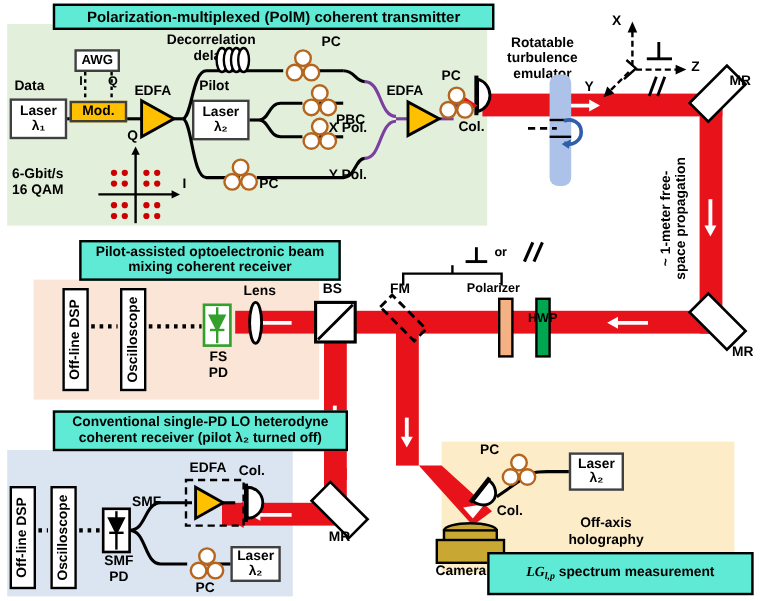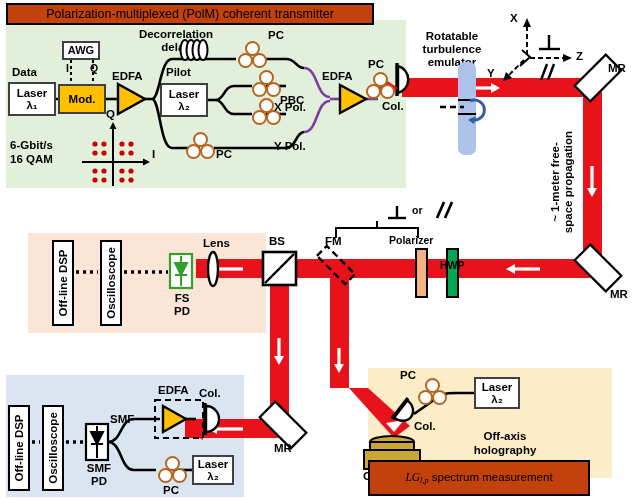--- a/index.html
+++ b/index.html
@@ -13,24 +13,25 @@
 
   
   .panel { position:absolute; }
   .p-tx   { left:6px;  top:20px;  width:400px; height:168px; background:#e2efda; }
   .p-rx1  { left:28px; top:233px; width:238px; height:100px; background:#fbe5d6; }
   .p-rx2  { left:6px;  top:375px; width:238px; height:122px; background:#dbe5f1; }
   .p-holo { left:368px;top:368px; width:244px; height:110px; background:#fcedc8; }
 
   
   .titlebox {
-    position:absolute; background:#c2410c; border:2.5px solid #000;
-    font-weight:normal; color:#000; text-align:center;
+    position:absolute; background:#5eead4; border:2.5px solid #000;
+    font-weight:bold; color:#000; text-align:center;
     display:flex; align-items:center; justify-content:center;
     line-height:1.15;
+    margin-left:38px;
   }
   #title-tx   { left:6px;  top:3px;   width:368px; height:22px; font-size:12.5px; }
   #title-rx1  { left:28px; top:200px; width:218px; height:34px; font-size:11.5px; }
   #title-rx2  { left:6px;  top:342px; width:246px; height:34px; font-size:11.5px; }
   #title-holo { left:368px;top:460px; width:222px; height:36px; font-size:11.5px; }
 
   
   .box {
     position:absolute; background:#f2f2f2; border:2px solid #404040;
     display:flex; flex-direction:column; align-items:center; justify-content:center;
@@ -161,21 +162,21 @@
   </div>
 
   <div class="box white" style="left:62px; top:41px; width:38px; height:19px; font-size:11px;">AWG</div>
   <div class="lab sm" style="left:66px; top:63px;">I</div>
   <div class="lab sm" style="left:90px; top:63px;">Q</div>
   <svg width="640" height="501">
     <line x1="71" y1="60" x2="71" y2="84" stroke="#000" stroke-width="2" stroke-dasharray="3,3"></line>
     <line x1="93" y1="60" x2="93" y2="84" stroke="#000" stroke-width="2" stroke-dasharray="3,3"></line>
   </svg>
 
-  <div class="box amber" style="left:58px; top:84px; width:48px; height:30px;">Mod.</div>
+  <div class="box amber" style="left:58px; top:84px; width:48px; height:18px;">Mod.</div>
 
   <div class="lab" style="left:112px; top:70px;">EDFA</div>
 
   <div class="lab ctr" style="left:122px; top:28px; width:108px;">
     <span>Decorrelation</span><br>
     <span>delay</span>
   </div>
 
   <div class="box white" style="left:160px; top:83px; width:48px; height:34px;">
     <span>Laser</span>
@@ -357,20 +358,26 @@
     <rect x="263" y="252" width="33" height="33" fill="#ffffff" stroke="#000" stroke-width="2.6"></rect>
     <line x1="265" y1="283" x2="294" y2="254" stroke="#000" stroke-width="2.4"></line>
 
     <g stroke="#000" stroke-width="2.4" fill="none" stroke-dasharray="7,4">
       <rect x="-7" y="-20" width="14" height="40" transform="translate(336,265) rotate(-45)"></rect>
     </g>
   </svg>
   <div class="lab" style="left:269px; top:235px;">BS</div>
   <div class="lab" style="left:325px; top:235px;text-align:center;">FM</div>
 
+  <div class="titlebox" id="title-rx1">
+    <div>
+      <span>Pilot-assisted optoelectronic beam</span><br>
+      <span>mixing coherent receiver</span>
+    </div>
+  </div>
   <div class="vbox" style="left:52px; top:240px; width:22px; height:86px;">
     <span>Off-line DSP</span>
   </div>
   <div class="vbox" style="left:100px; top:240px; width:22px; height:86px;">
     <span>Oscilloscope</span>
   </div>
   <svg width="640" height="501">
     <line x1="76" y1="272" x2="98" y2="272" stroke="#000" stroke-width="3.6" stroke-dasharray="3,4"></line>
     <line x1="124" y1="272" x2="168" y2="272" stroke="#000" stroke-width="3.6" stroke-dasharray="3,4"></line>
 
@@ -383,20 +390,26 @@
     </g>
 
     <ellipse cx="213" cy="269" rx="5" ry="17" fill="#ffffff" stroke="#000" stroke-width="2.4"></ellipse>
   </svg>
   <div class="lab ctr" style="left:164px; top:292px; width:36px; line-height:1.1;">
     <span>FS</span><br>
     <span>PD</span>
   </div>
   <div class="lab" style="left:203px; top:237px;">Lens</div>
 
+  <div class="titlebox" id="title-rx2">
+    <div>
+      <span>Conventional single-PD LO heterodyne</span><br>
+      <span>coherent receiver (pilot λ₂ turned off)</span>
+    </div>
+  </div>
   <div class="vbox" style="left:8px; top:405px; width:22px; height:86px;">
     <span>Off-line DSP</span>
   </div>
   <div class="vbox" style="left:42px; top:405px; width:22px; height:86px;">
     <span>Oscilloscope</span>
   </div>
   <div class="box white" style="left:192px; top:455px; width:42px; height:30px;">
     <span>Laser</span>
     <span>λ₂</span>
   </div>

